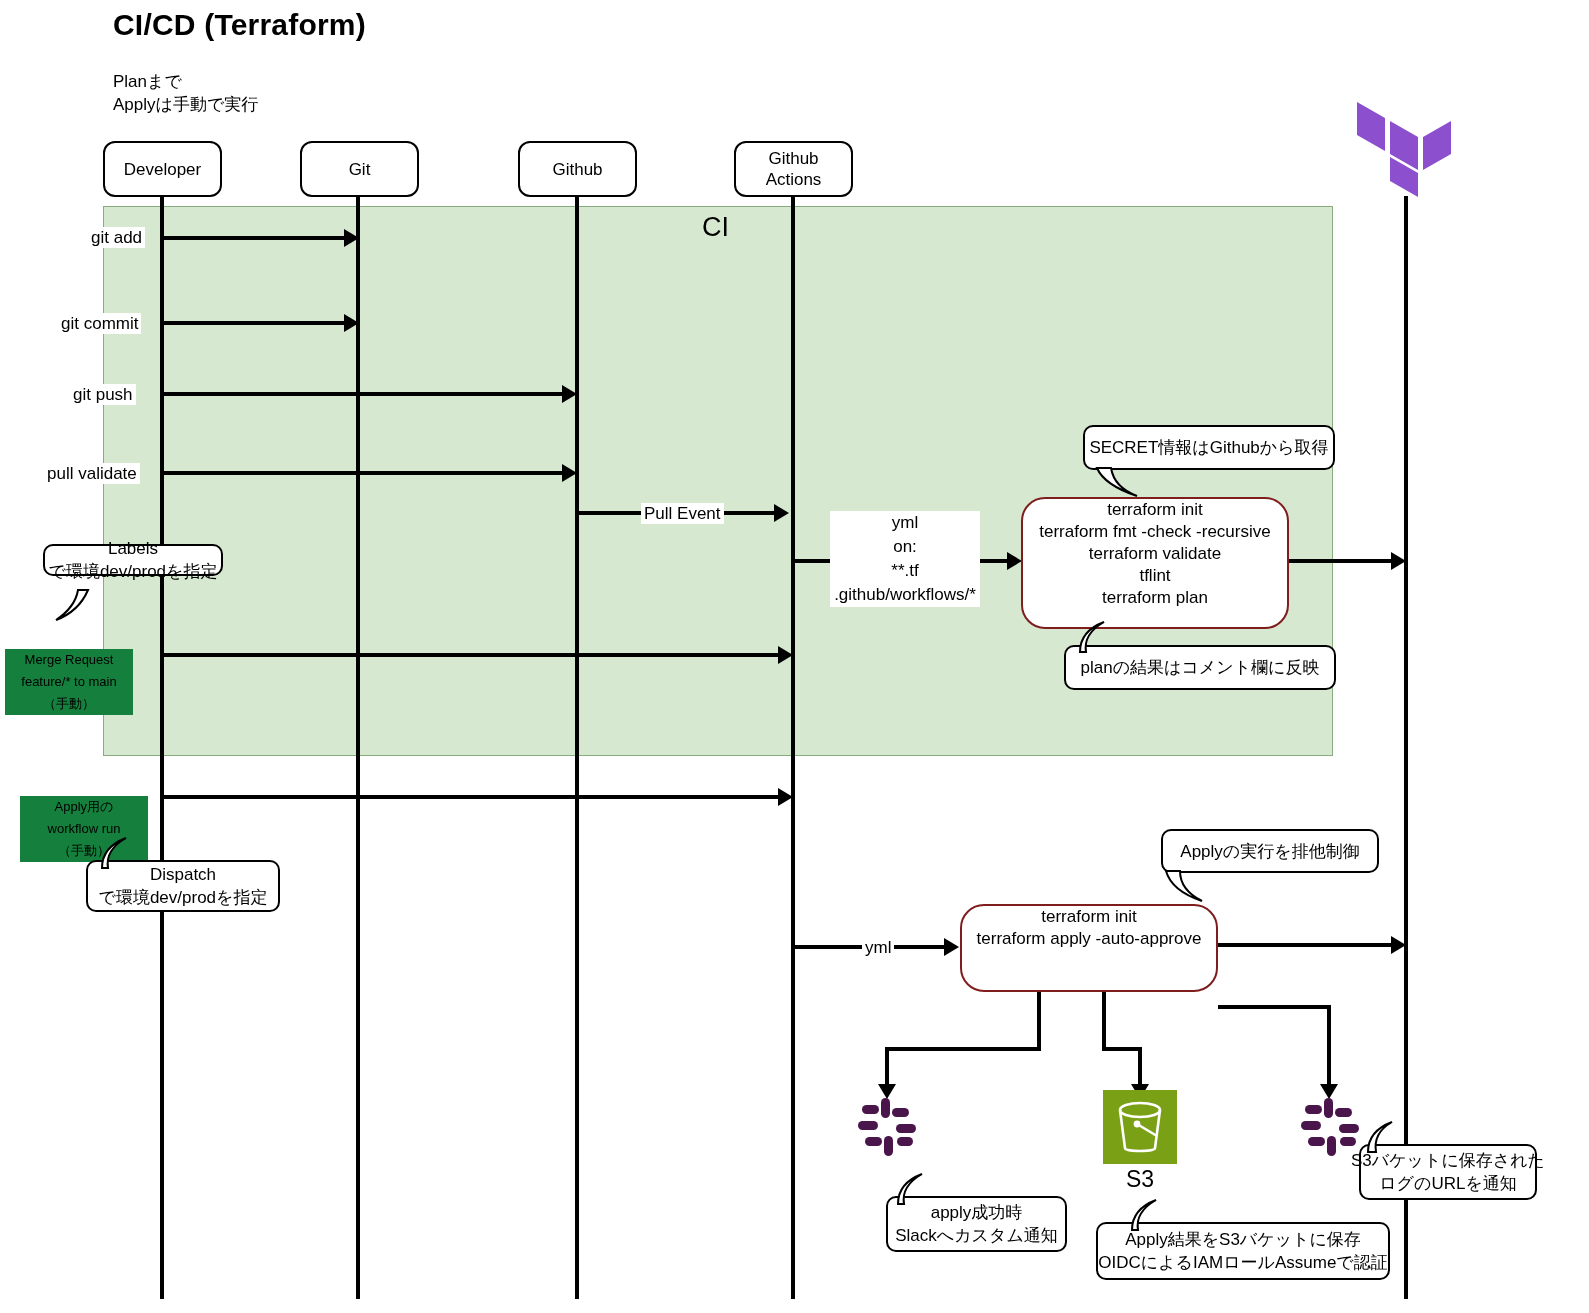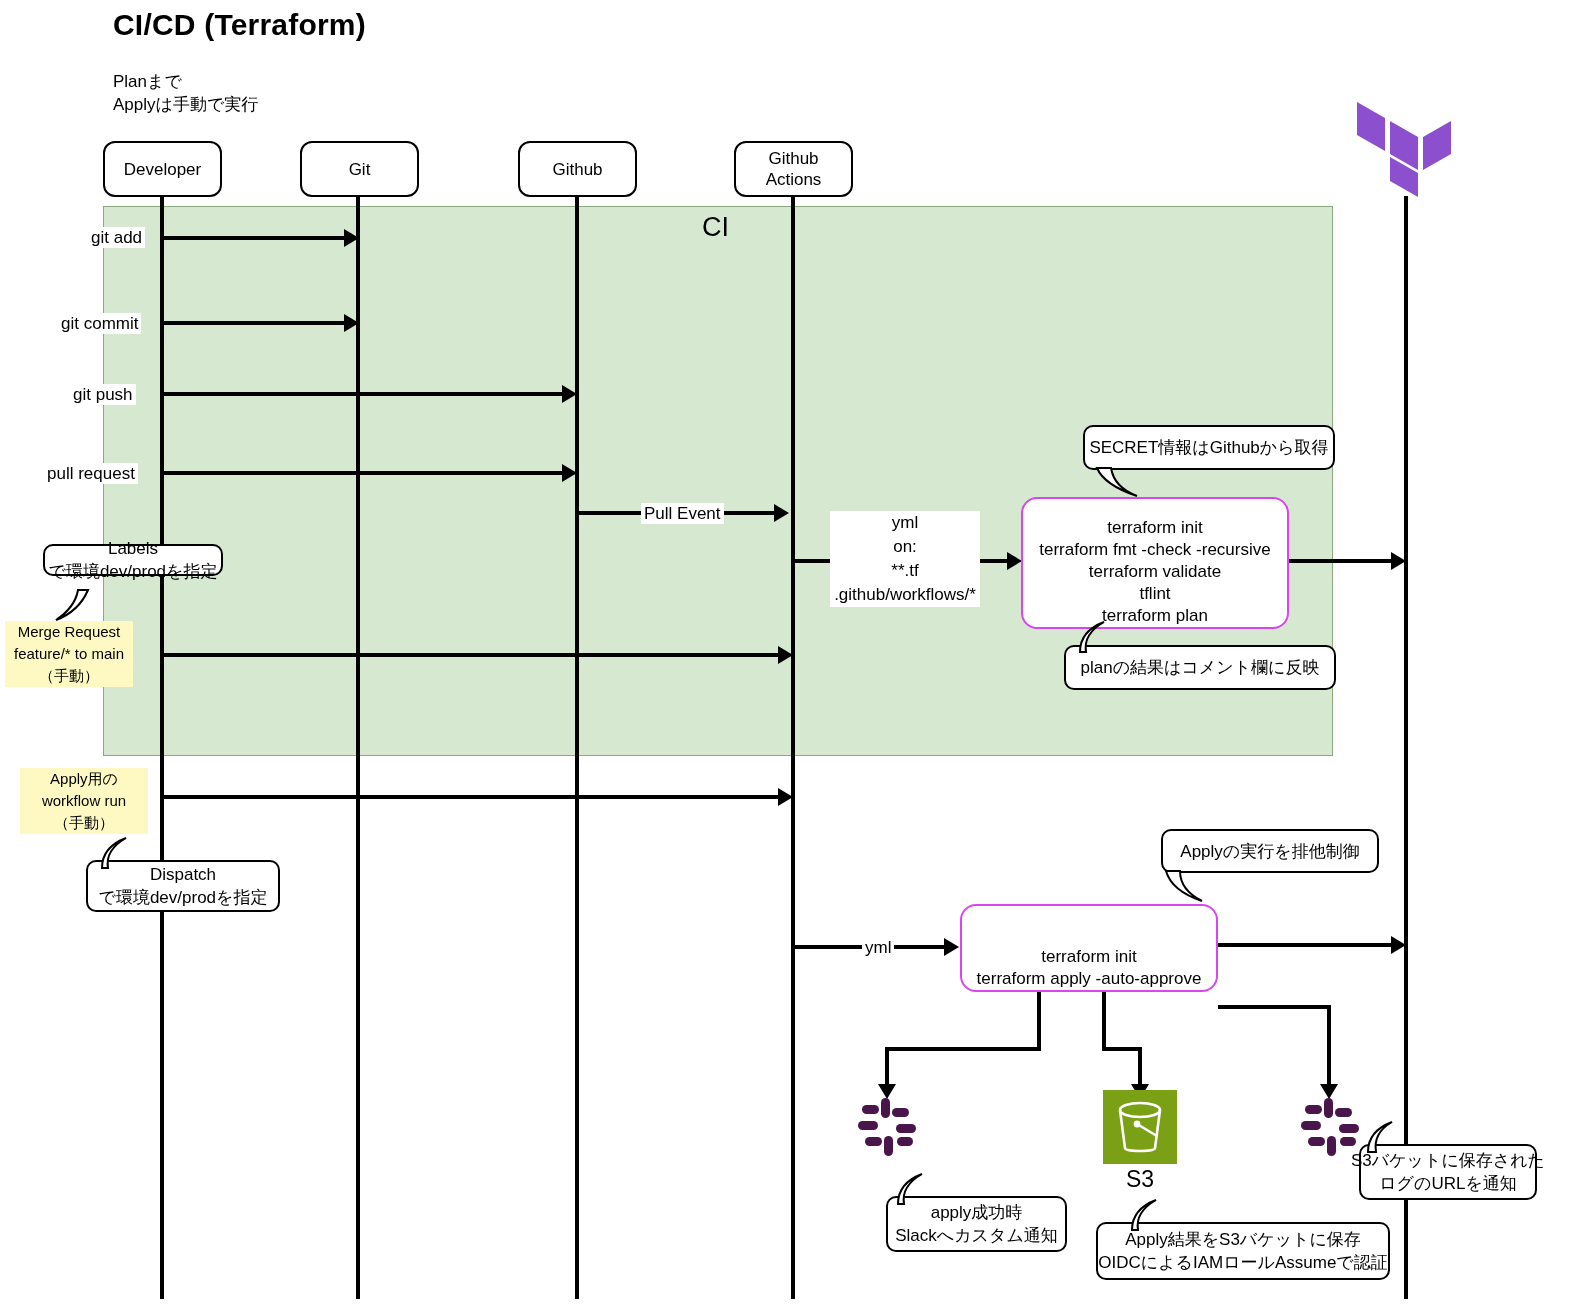--- a/index.html
+++ b/index.html
@@ -35,27 +35,27 @@
   .arrowdown{
     width:0;height:0;border-left:9px solid transparent;border-right:9px solid transparent;
     border-top:15px solid #000;z-index:5;
   }
   .msg-label{
     background:#fff;font-size:17px;line-height:21px;padding:0 3px;z-index:5;white-space:pre;text-align:center;
   }
 
   
   .plain-label{
-    background:#fef9c3;font-size:15px;line-height:22px;z-index:5;white-space:pre;text-align:center;
+    background:#15803d;font-size:13px;line-height:22px;z-index:5;white-space:pre;text-align:center;margin-top:28px;
   }
 
   
   .proc{
-    box-sizing:border-box;border:2px solid #d946ef;border-radius:16px;background:#fff;
-    display:flex;align-items:flex-end;justify-content:center;text-align:center;
+    box-sizing:border-box;border:2px solid #7f1d1d;border-radius:24px;background:#fff;
+    display:flex;align-items:flex-start;justify-content:center;text-align:center;
     font-size:17px;line-height:22px;white-space:pre;z-index:6;
   }
   
   .ymlbox{
     background:#fff;text-align:center;font-size:17px;line-height:24px;white-space:pre;z-index:6;
   }
 
   
   .callout{
     box-sizing:border-box;border:2px solid #000;border-radius:10px;background:#fff;
@@ -124,21 +124,21 @@
   <div class="abs msg" style="left:162px;top:321px;width:186px;"></div>
   <div class="abs arrowhead" style="left:344px;top:314px;"></div>
   <div class="abs msg-label" style="left:58px;top:313px;">git commit</div>
 
   <div class="abs msg" style="left:162px;top:392px;width:405px;"></div>
   <div class="abs arrowhead" style="left:562px;top:385px;"></div>
   <div class="abs msg-label" style="left:70px;top:384px;">git push</div>
 
   <div class="abs msg" style="left:162px;top:471px;width:405px;"></div>
   <div class="abs arrowhead" style="left:562px;top:464px;"></div>
-  <div class="abs msg-label" style="left:44px;top:463px;">pull request</div>
+  <div class="abs msg-label" style="left:44px;top:463px;">pull validate</div>
 
   <div class="abs msg" style="left:577px;top:511px;width:201px;"></div>
   <div class="abs arrowhead" style="left:774px;top:504px;"></div>
   <div class="abs msg-label" style="left:641px;top:503px;">Pull Event</div>
 
   <div class="abs msg" style="left:793px;top:559px;width:55px;"></div>
   <div class="abs ymlbox" style="left:830px;top:511px;width:150px;">yml
 on:
 **.tf
 .github/workflows/*</div>

